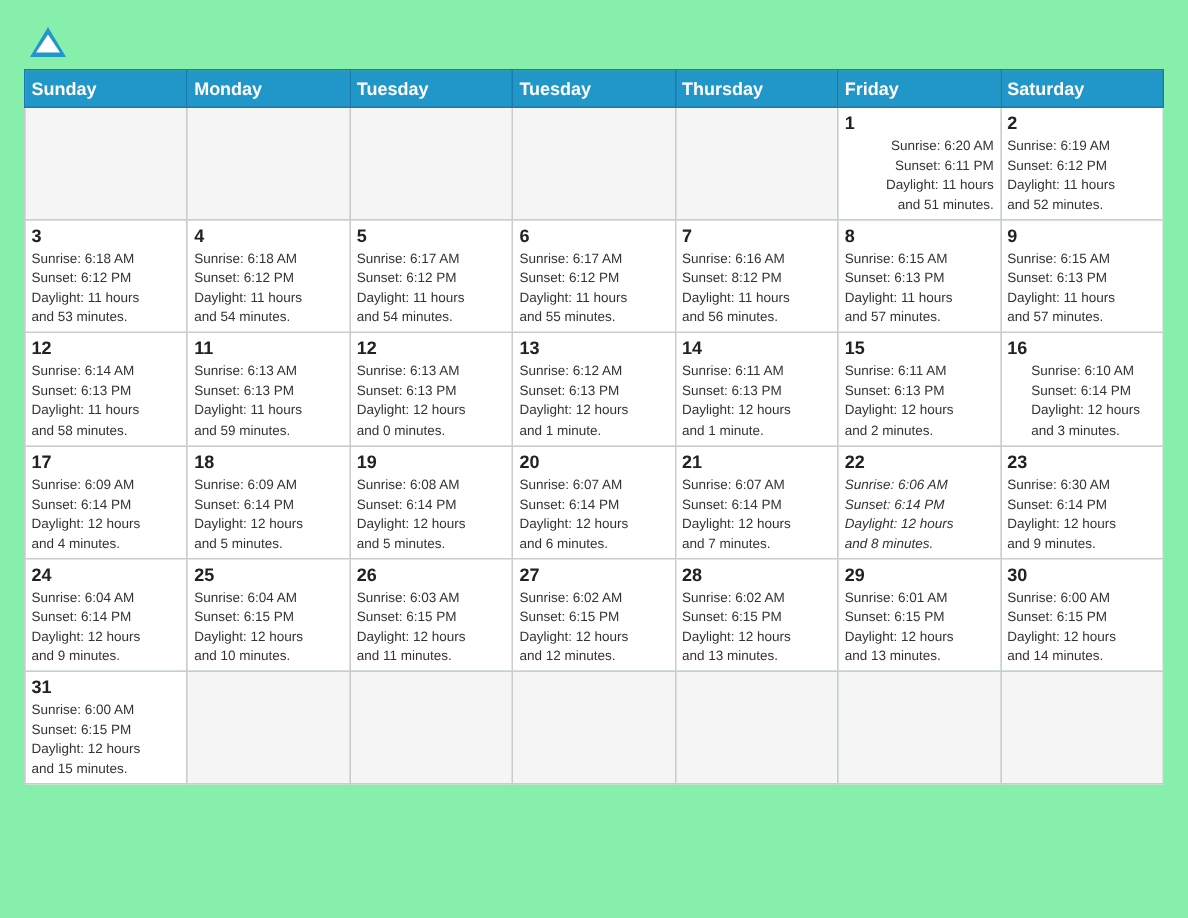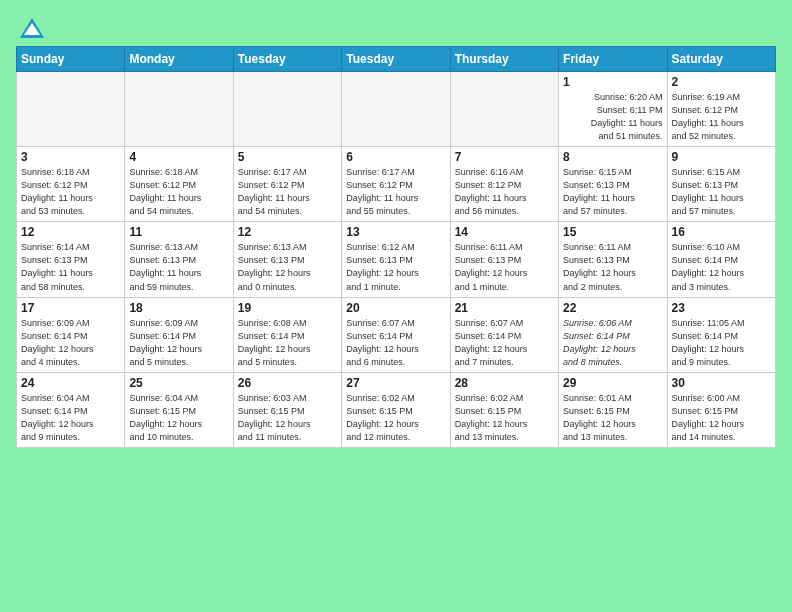--- a/index.html
+++ b/index.html
@@ -242,21 +242,21 @@
           </td>
           <td>
             <div class="day-number">15</div>
             <div class="day-info" style="white-space: pre-line;">Sunrise: 6:11 AM
 Sunset: 6:13 PM
 Daylight: 12 hours
 and 2 minutes.</div>
           </td>
           <td>
             <div class="day-number">16</div>
-            <div class="day-info" style="white-space: pre-line;">Sunrise: 6:10 AM
+            <div class="day-info" style="white-space: pre-line; margin-left: 16px;">Sunrise: 6:10 AM
 Sunset: 6:14 PM
 Daylight: 12 hours
 and 3 minutes.</div>
           </td>
         </tr>
         <tr>
           <td>
             <div class="day-number">17</div>
             <div class="day-info" style="white-space: pre-line;">Sunrise: 6:09 AM
 Sunset: 6:14 PM
@@ -293,21 +293,21 @@
           </td>
           <td>
             <div class="day-number">22</div>
             <div class="day-info" style="white-space: pre-line; font-style: italic;">Sunrise: 6:06 AM
 Sunset: 6:14 PM
 Daylight: 12 hours
 and 8 minutes.</div>
           </td>
           <td>
             <div class="day-number">23</div>
-            <div class="day-info" style="white-space: pre-line;">Sunrise: 11:05 AM
+            <div class="day-info" style="white-space: pre-line;">Sunrise: 6:30 AM
 Sunset: 6:14 PM
 Daylight: 12 hours
 and 9 minutes.</div>
           </td>
         </tr>
         <tr>
           <td>
             <div class="day-number">24</div>
             <div class="day-info" style="white-space: pre-line;">Sunrise: 6:04 AM
 Sunset: 6:14 PM
@@ -349,16 +349,31 @@
 Daylight: 12 hours
 and 13 minutes.</div>
           </td>
           <td>
             <div class="day-number">30</div>
             <div class="day-info" style="white-space: pre-line;">Sunrise: 6:00 AM
 Sunset: 6:15 PM
 Daylight: 12 hours
 and 14 minutes.</div>
           </td>
+        </tr>
+        <tr>
+          <td>
+            <div class="day-number">31</div>
+            <div class="day-info" style="white-space: pre-line;">Sunrise: 6:00 AM
+Sunset: 6:15 PM
+Daylight: 12 hours
+and 15 minutes.</div>
+          </td>
+          <td class="empty"></td>
+          <td class="empty"></td>
+          <td class="empty"></td>
+          <td class="empty"></td>
+          <td class="empty"></td>
+          <td class="empty"></td>
         </tr>
       </tbody>
   </table>
 </div>
 
 </body></html>

